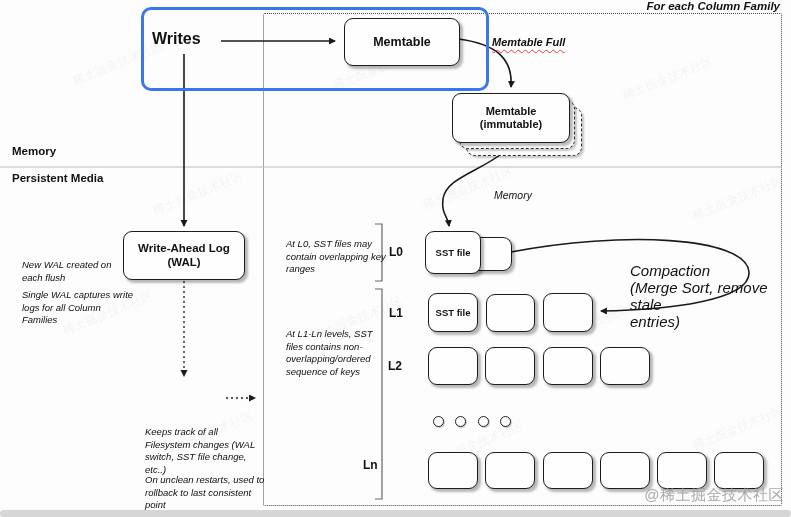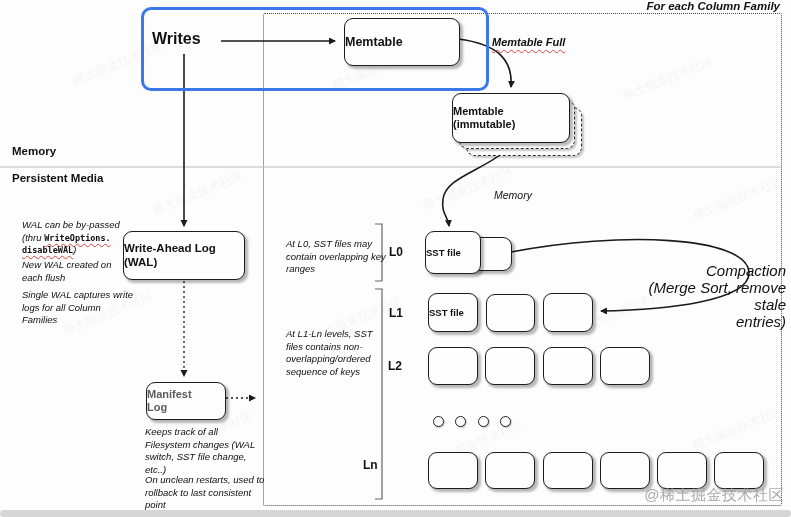--- a/index.html
+++ b/index.html
@@ -17,38 +17,38 @@
     font-style:italic;font-weight:bold;font-size:11.5px;
   }
   .highlight{
     position:absolute;left:141px;top:7px;width:342px;height:78px;
     border:3px solid var(--accent,#3a78ea);border-radius:10px;z-index:6;background:transparent;
     pointer-events:none;
   }
   .box{
     position:absolute;background:#fefefe;border:1.6px solid #1c1c1c;border-radius:9px;
     box-shadow:2.5px 2.5px 2.5px rgba(0,0,0,.28);
-    display:flex;flex-direction:column;align-items:flex-start;justify-content:center;
+    display:flex;flex-direction:column;align-items:center;justify-content:center;
     text-align:center;font-weight:bold;z-index:4;line-height:1.2;
   }
   .box.gray-text{color:#5c5c5c;}
   .dashedbox{
     position:absolute;background:#fff;border:1.6px dashed #2d2d2d;border-radius:9px;
     box-shadow:2px 2px 2px rgba(0,0,0,.22);z-index:3;
   }
   .sstbox{font-size:9.5px;}
   .note{
     position:absolute;font-style:italic;font-size:9.5px;line-height:1.32;color:#0e0e0e;z-index:5;
   }
   .code{
     font-family:"DejaVu Sans Mono", monospace;font-size:8.5px;font-weight:bold;font-style:normal;
     text-decoration:underline wavy var(--spellcheck,#d64541) 1px;text-underline-offset:2px;
   }
   .wavy{text-decoration:underline wavy var(--spellcheck,#d64541) 1px;text-underline-offset:2.5px;}
-  .edge-label{position:absolute;font-style:italic;z-index:5;text-align:right;}
+  .edge-label{position:absolute;font-style:italic;z-index:5;}
   .lvl{position:absolute;font-weight:bold;font-size:12px;z-index:5;}
   .section-label{position:absolute;font-weight:bold;font-size:11.5px;z-index:5;}
   .dot{
     position:absolute;width:9px;height:9px;border-radius:50%;
     background:#fff;border:1.5px solid #222;box-shadow:1px 1px 1px rgba(0,0,0,.2);z-index:4;
   }
   svg.wires{position:absolute;left:0;top:0;z-index:2;}
   .wm{
     position:absolute;font-size:12px;color:#33415c;opacity:0.05;
     transform:rotate(-22deg);white-space:nowrap;z-index:1;pointer-events:none;
@@ -125,35 +125,28 @@
   <div class="box" style="left:452px;top:93px;width:116px;height:48px;font-size:11px">
     <span>Memtable</span>
     <span>(immutable)</span>
   </div>
 
   <div class="section-label" style="left:12px;top:145px">Memory</div>
   <div class="section-label" style="left:12px;top:172px">Persistent Media</div>
 
   <span class="edge-label" style="left:494px;top:189px;font-size:10.5px;font-weight:500">Memory</span>
 
-  <div class="note" style="left:22px;top:219px;width:114px">
-    <span>WAL can be by-passed (thru </span><span class="code">WriteOptions.</span> <span class="code">disableWAL</span><span>)</span>
-  </div>
   <div class="note" style="left:22px;top:259px;width:112px">New WAL created on each flush</div>
   <div class="note" style="left:22px;top:289px;width:112px">Single WAL captures write logs for all Column Families</div>
 
   <div class="box" style="left:123px;top:231px;width:120px;height:47px;font-size:11.5px">
     <span>Write-Ahead Log</span>
     <span>(WAL)</span>
   </div>
 
-  <div class="box gray-text" style="left:146px;top:382px;width:78px;height:36px;font-size:11px">
-    <span>Manifest</span>
-    <span>Log</span>
-  </div>
   <div class="note" style="left:145px;top:426px;width:114px">Keeps track of all Filesystem changes (WAL switch, SST file change, etc..)</div>
   <div class="note" style="left:145px;top:474px;width:120px">On unclean restarts, used to rollback to last consistent point</div>
 
   <div class="note" style="left:286px;top:238px;width:102px">At L0, SST files may contain overlapping key ranges</div>
   <div class="note" style="left:286px;top:328px;width:98px">At L1-Ln levels, SST files contains non-overlapping/ordered sequence of keys</div>
 
   <div class="lvl" style="left:389px;top:245px">L0</div>
   <div class="lvl" style="left:389px;top:306px">L1</div>
   <div class="lvl" style="left:388px;top:359px">L2</div>
   <div class="lvl" style="left:363px;top:458px">Ln</div>

